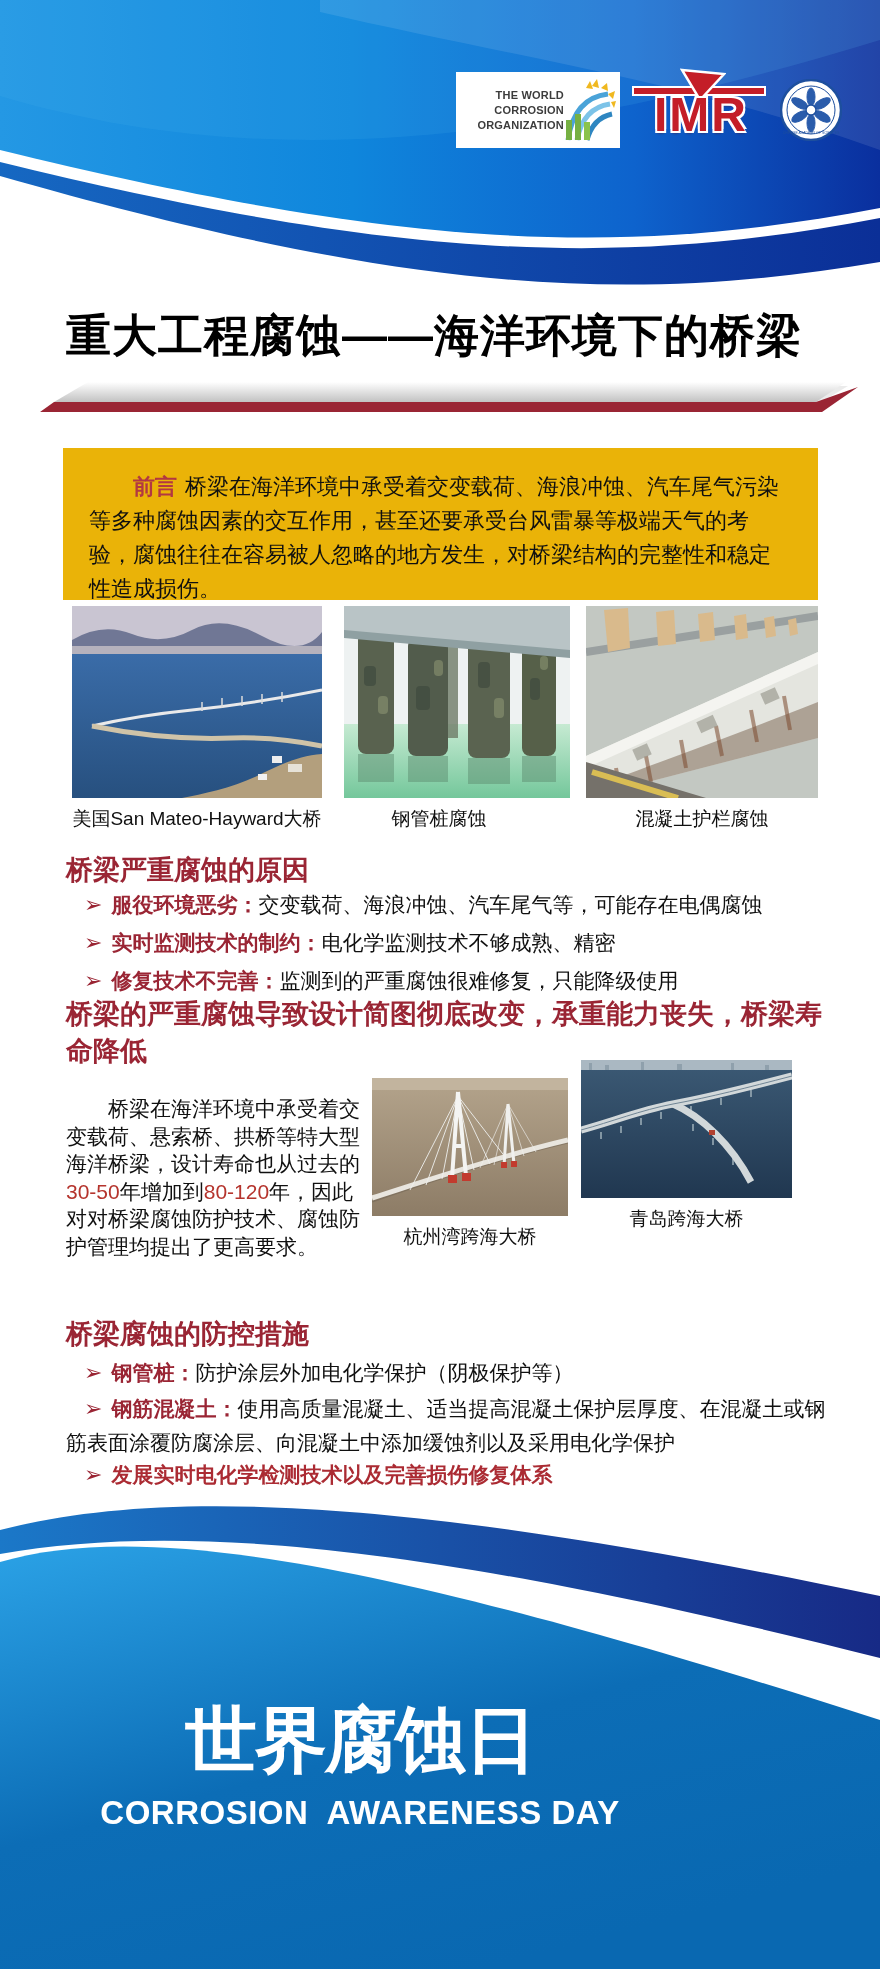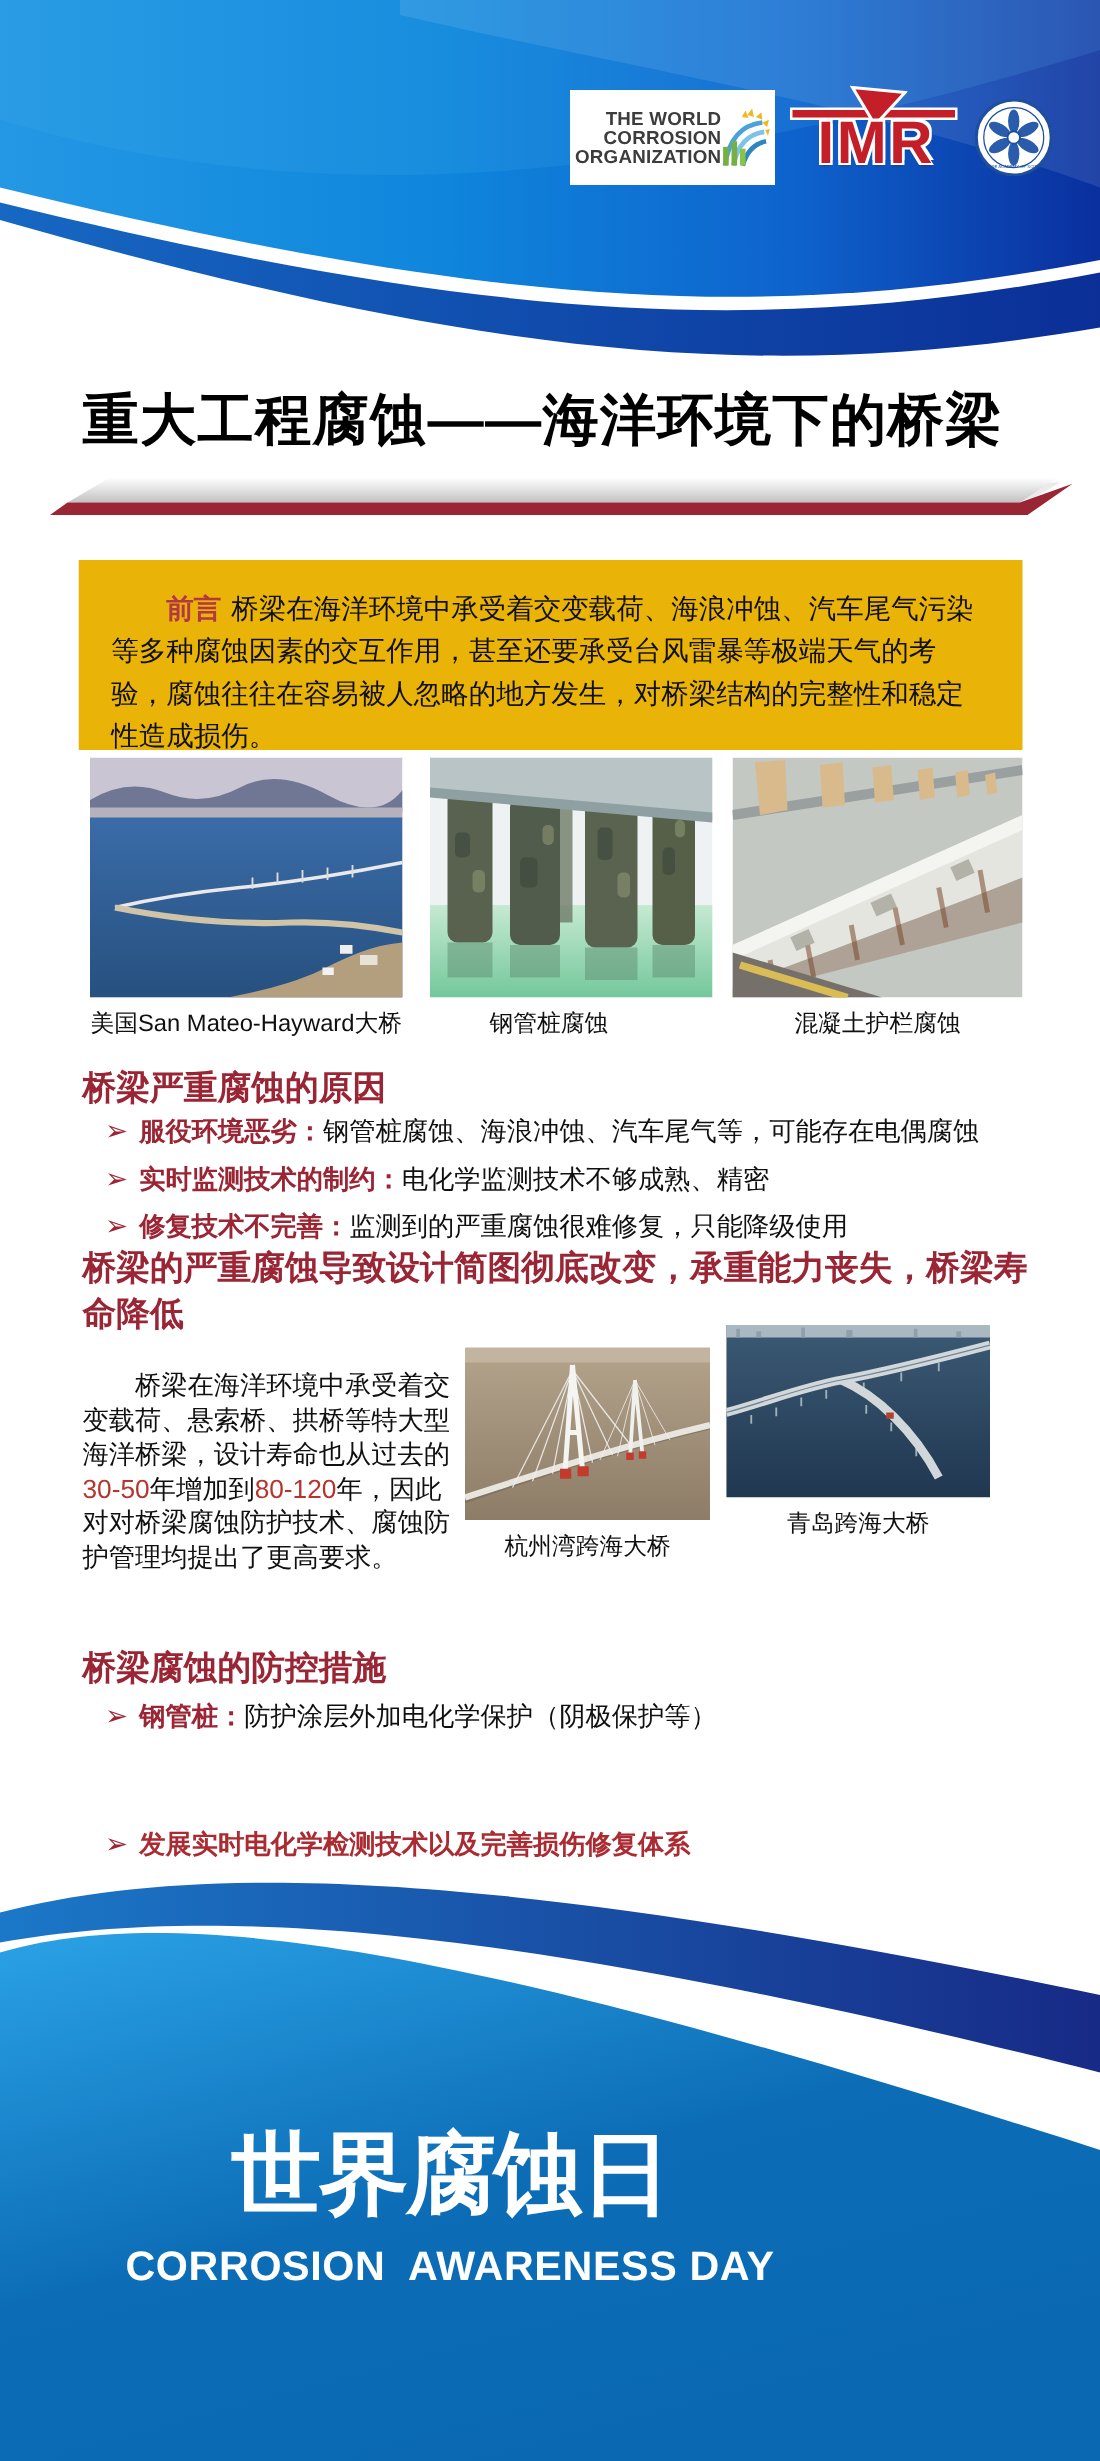--- a/index.html
+++ b/index.html
@@ -5,21 +5,21 @@
   html,body{margin:0;padding:0;background:#ffffff;}
   .page{position:relative;width:880px;height:1969px;background:#fff;overflow:hidden;
         font-family:"Liberation Sans","DejaVu Sans",sans-serif;color:#111;}
   svg{display:block;}
 
   
   .header-swoosh{position:absolute;left:0;top:0;}
   .logos{position:absolute;left:456px;top:70px;height:80px;display:flex;align-items:center;}
   .wco-logo{width:164px;height:76px;background:#fff;display:flex;align-items:center;
             justify-content:flex-end;padding:2px 4px;box-sizing:border-box;}
-  .wco-text{text-align:right;font-size:15px;font-weight:bold;color:#3c3c3c;line-height:15px;letter-spacing:.2px;}
+  .wco-text{text-align:right;font-size:11px;font-weight:bold;color:#3c3c3c;line-height:15px;letter-spacing:.2px;}
   .imr-logo{position:relative;width:138px;height:76px;margin-left:12px;}
   .imr-bar{position:absolute;left:2px;top:16px;width:130px;height:6px;background:#c41e28;box-shadow:0 0 0 2px #fff;}
   .imr-word{position:absolute;left:0;top:14px;width:138px;text-align:center;font-size:48px;font-weight:900;
             color:#c41e28;letter-spacing:2px;line-height:58px;
             text-shadow:-2px -2px 0 #fff,2px -2px 0 #fff,-2px 2px 0 #fff,2px 2px 0 #fff,0 3px 2px rgba(100,0,0,.3);}
   .imr-tri{position:absolute;left:48px;top:-4px;}
   .cas-logo{margin-left:10px;}
 
   
   .title{position:absolute;left:66px;top:306px;width:740px;margin:0;font-size:45px;font-weight:900;
@@ -243,21 +243,21 @@
         <rect x="176" y="84" width="16" height="12" transform="rotate(-24 184 90)"></rect>
       </g>
       <polygon points="0,156 0,192 120,192" fill="#75716a"></polygon>
       <path d="M6,166 L92,192" stroke="#d9bd54" stroke-width="6"></path>
     </svg>
     <figcaption>混凝土护栏腐蚀</figcaption>
   </figure>
 
   <h2 class="sec-h h-causes">桥梁严重腐蚀的原因</h2>
 
-  <div class="bullet b-c0"><span class="arrow">➢</span><span class="lead">服役环境恶劣：</span><span class="btxt">钢管桩腐蚀、海浪冲蚀、汽车尾气等，可能存在电偶腐蚀</span></div>
+  <div class="bullet b-c0"><span class="arrow">➢</span><span class="lead">服役环境恶劣：</span><span class="btxt">交变载荷、海浪冲蚀、汽车尾气等，可能存在电偶腐蚀</span></div>
   <div class="bullet b-c1"><span class="arrow">➢</span><span class="lead">实时监测技术的制约：</span><span class="btxt">电化学监测技术不够成熟、精密</span></div>
   <div class="bullet b-c2"><span class="arrow">➢</span><span class="lead">修复技术不完善：</span><span class="btxt">监测到的严重腐蚀很难修复，只能降级使用</span></div>
 
   <h2 class="sec-h h-consequence">桥梁的严重腐蚀导致设计简图彻底改变，承重能力丧失，桥梁寿命降低</h2>
 
   <p class="para"><span>桥梁在海洋环境中承受着交变载荷、悬索桥、拱桥等特大型海洋桥梁，设计寿命也从过去的</span><span class="redseg">30-50</span><span>年增加到</span><span class="redseg">80-120</span><span>年，因此对对桥梁腐蚀防护技术、腐蚀防护管理均提出了更高要求。</span></p>
 
   <figure class="f4">
     <svg width="196" height="138" viewBox="0 0 196 138">
       <defs>
@@ -328,20 +328,21 @@
       <path d="M92,44 C120,56 150,84 170,122" stroke="#d2d8da" stroke-width="7" fill="none"></path>
       <path d="M0,70 C30,62 60,50 92,44 C130,37 165,28 211,16" stroke="#6f8494" stroke-width="1" fill="none"></path>
       <rect x="128" y="70" width="6" height="5" fill="#b0402f"></rect>
     </svg>
     <figcaption>青岛跨海大桥</figcaption>
   </figure>
 
   <h2 class="sec-h h-measures">桥梁腐蚀的防控措施</h2>
 
   <div class="bullet b-m0"><span class="arrow">➢</span><span class="lead">钢管桩：</span><span class="btxt">防护涂层外加电化学保护（阴极保护等）</span></div>
+  <div class="bullet b-m1"><span class="arrow">➢</span><span class="lead">钢筋混凝土：</span><span class="btxt">使用高质量混凝土、适当提高混凝土保护层厚度、在混凝土或钢筋表面涂覆防腐涂层、向混凝土中添加缓蚀剂以及采用电化学保护</span></div>
   <div class="bullet b-m2"><span class="arrow">➢</span><span class="btxt">发展实时电化学检测技术以及完善损伤修复体系</span></div>
 
   <svg class="footer-swoosh" width="880" height="489" viewBox="0 0 880 489">
     <defs>
       <linearGradient id="fgDark" x1="0" y1="0" x2="1" y2="0">
         <stop offset="0" stop-color="#1b78c8"></stop>
           <stop offset="1" stop-color="#172a86"></stop>
       </linearGradient>
       <linearGradient id="fgBody" x1="0" y1="0" x2="0.55" y2="1">
         <stop offset="0" stop-color="#2ba2e6"></stop>

